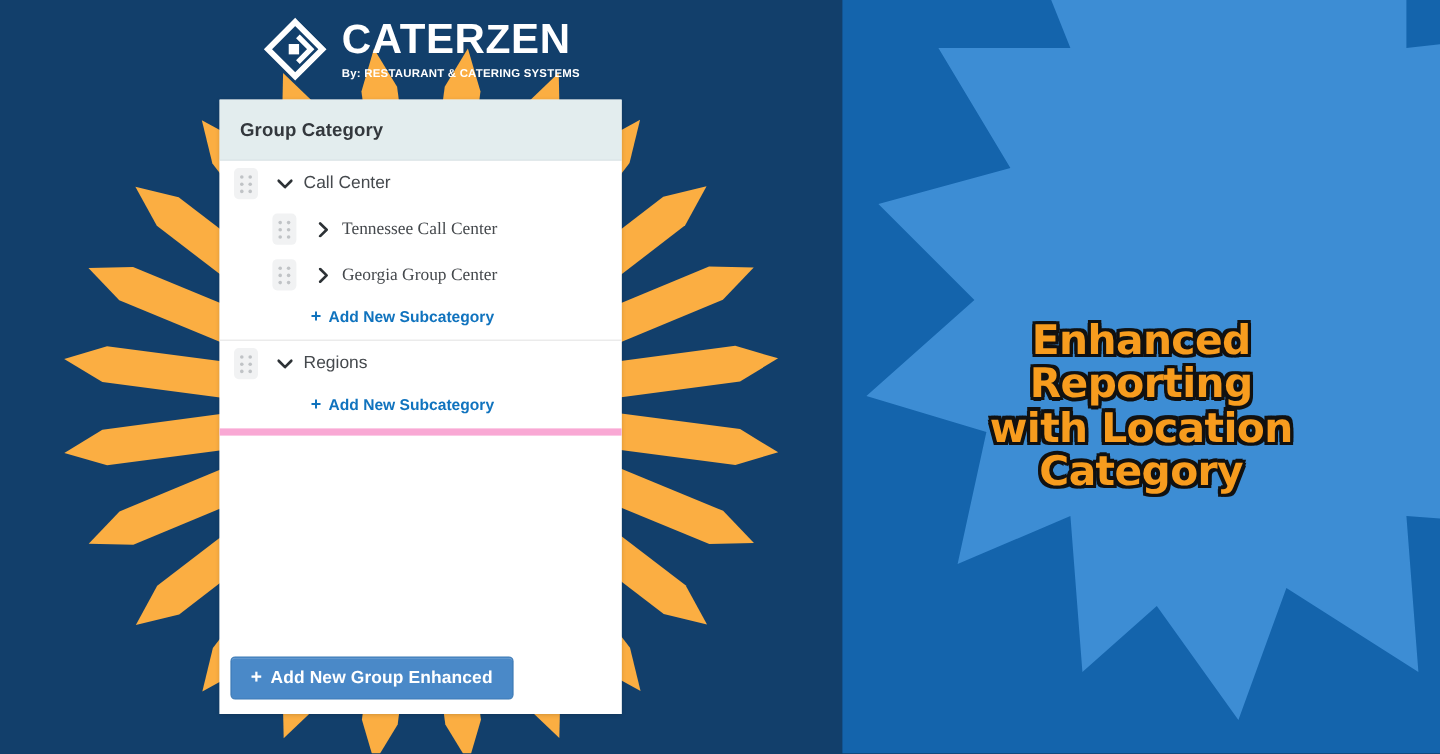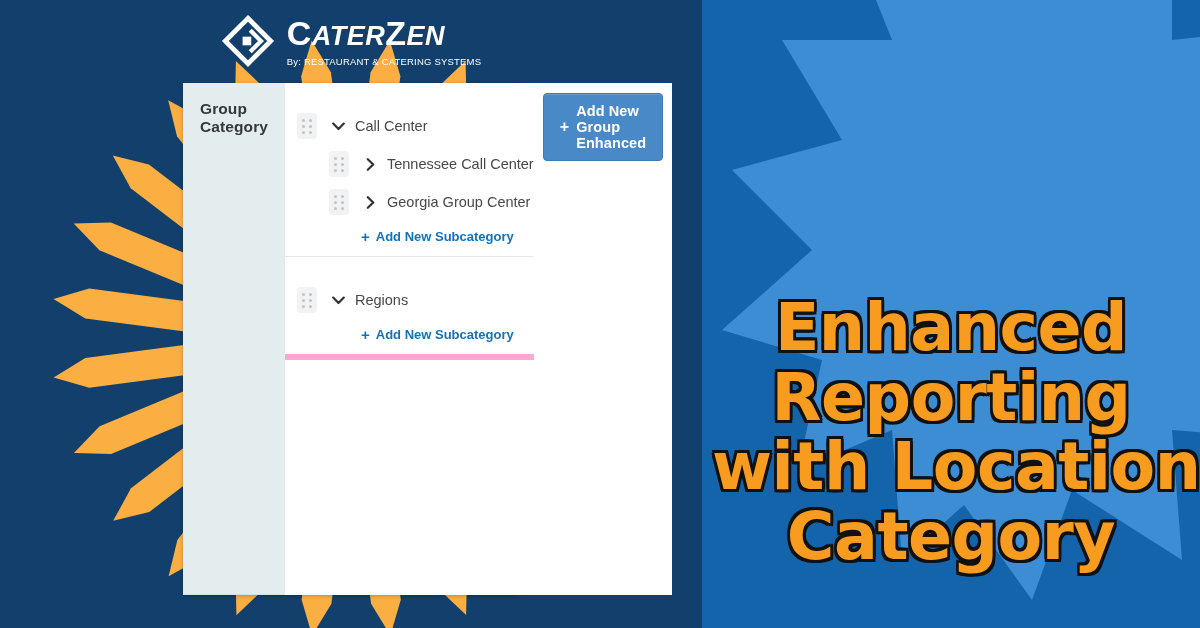--- a/index.html
+++ b/index.html
@@ -32,48 +32,48 @@
     z-index:6;
   }
   .logo-mark { width:54px; height:54px; flex:0 0 auto; }
   .logo-text { display:flex; flex-direction:column; align-items:flex-start; }
   .logo-word {
     color:#ffffff; font-weight:bold; font-size:34px; letter-spacing:.5px;
     line-height:1; font-family:"Liberation Sans", sans-serif;
     display:flex; align-items:baseline;
   }
   .logo-word .cap { font-size:34px; }
-  .logo-word .sm  { font-size:27px;font-style:italic; }
+  .logo-word .sm  { font-size:35px; }
   .logo-sub {
-    color:#ffffff; font-size:9.5px; font-weight:normal; letter-spacing:.2px;
+    color:#ffffff; font-size:9.5px; font-weight:bold; letter-spacing:.2px;
     margin-top:6px; white-space:nowrap;
   }
 
   
   .card {
     position:absolute; left:183px; top:83px; width:335px; height:512px;
     background:#ffffff; z-index:5;
     box-shadow:0 1px 4px rgba(0,0,0,.22);
-    display:flex; flex-direction:row;
+    display:flex; flex-direction:column;
   }
   .card-header {
     background:#E3EDEE; padding:17px 17px 15px 17px;
     border-bottom:1px solid #d7e2e3;
   }
   .card-header .title {
     font-size:15.5px; font-weight:bold; color:#33383d; letter-spacing:.1px;
   }
   .card-body { flex:1 1 auto; background:#fff; }
 
-  .group-block { border-bottom:1px solid #e7e7e7; padding:24px 0 10px 0; }
+  .group-block { border-bottom:1px solid #e7e7e7; padding:0 0 10px 0; }
   .group-block.last { border-bottom:6px solid #f9a8d4; }
 
   .row { display:flex; align-items:center; height:38px; }
   .row.group-row { padding-left:12px; }
-  .row.child-row { padding-left:44px; }
+  .row.child-row { padding-left:44px;font-family:Liberation Serif, serif; }
 
   .drag-handle {
     width:20px; height:26px; border-radius:4px; background:#f1f2f3;
     display:flex; align-items:center; justify-content:center; flex:0 0 auto;
     cursor:grab;
   }
   .dots { display:grid; grid-template-columns:repeat(2,3px); grid-template-rows:repeat(3,3px); gap:3px 4px; }
   .dots i { display:block; width:3px; height:3px; border-radius:50%; background:#c0c3c6; }
 
   .chev { width:20px; text-align:center; flex:0 0 auto; margin-left:12px; color:#2d3236; }
@@ -94,26 +94,26 @@
     display:inline-flex; align-items:center; gap:7px;
     background:#4A89C8; color:#ffffff; border:1px solid #3d7ab5;
     border-radius:4px; padding:9px 16px; font-size:14.5px; font-weight:bold;
     cursor:pointer; box-shadow:inset 0 1px 0 rgba(255,255,255,.18);
     letter-spacing:.1px;
   }
   .btn-primary .plus { font-size:16px; line-height:1; }
 
   
   .headline {
-    position:absolute; left:712px; top:293px; width:478px;
+    position:absolute; left:712px; top:266px; width:478px;
     text-align:center; z-index:7;
     font-family:"DejaVu Sans", sans-serif;
     font-weight:bold;
     color:#F79C1E;
-    font-size:65px;
+    font-size:34px;
     line-height:1.07;
     letter-spacing:-.5px;
     -webkit-text-stroke:3px #111111;
     paint-order:stroke fill;
     text-shadow:
       -2.6px -2.6px 0 #111, 2.6px -2.6px 0 #111, -2.6px 2.6px 0 #111, 2.6px 2.6px 0 #111,
       0 -2.8px 0 #111, 0 2.8px 0 #111, -2.8px 0 0 #111, 2.8px 0 0 #111;
   }
   .headline .ln { display:block; white-space:nowrap; }
 </style>

